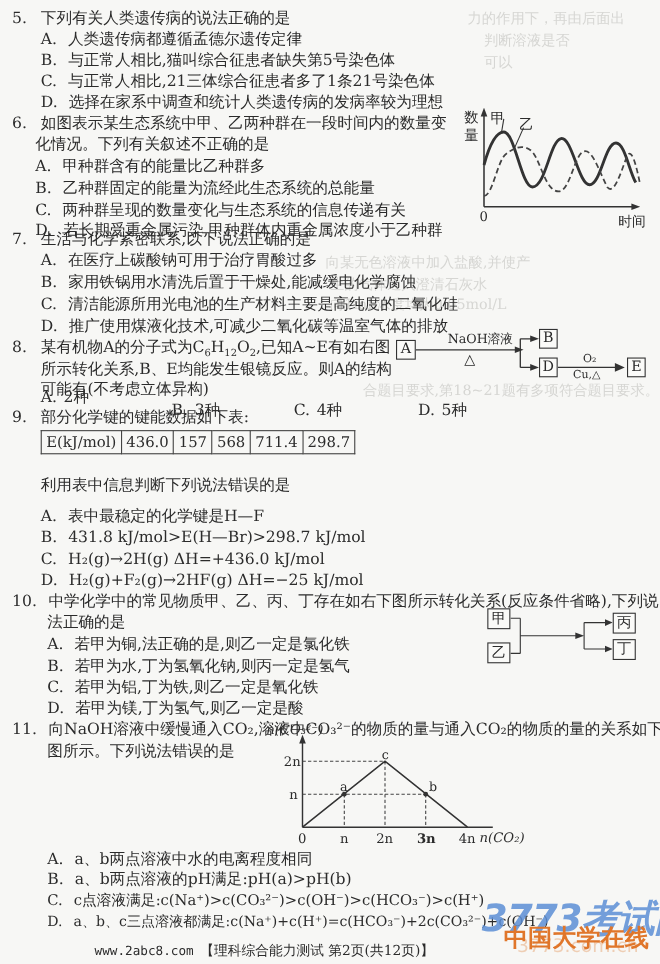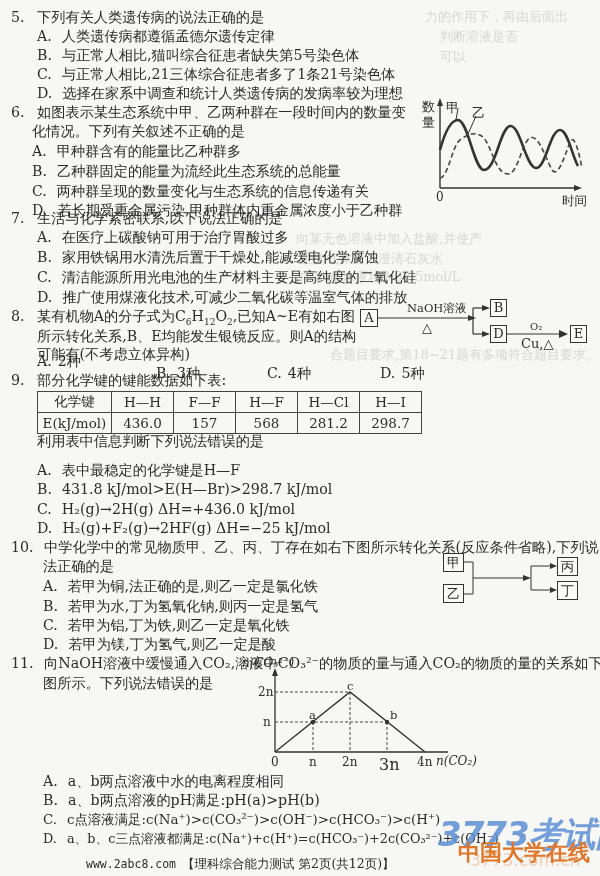--- a/index.html
+++ b/index.html
@@ -116,45 +116,37 @@
     <polygon points="130,38 122,35 122,41" fill="#333"></polygon>
     <line x1="147" y1="38" x2="200" y2="38" stroke="#333" stroke-width="1.2"></line>
     <polygon points="208,38 199,34 199,42" fill="#333"></polygon>
   </svg>
   <span class="box abs" style="left:0;top:13px;width:18px;height:18px;line-height:16px;">A</span>
   <span class="abs" style="left:47px;top:5px;font-size:11.5px;">NaOH溶液</span>
   <span class="abs" style="left:62px;top:24px;font-size:13px;">△</span>
   <span class="box abs" style="left:130px;top:3px;width:17px;height:18px;line-height:16px;">B</span>
   <span class="box abs" style="left:130px;top:29px;width:17px;height:18px;line-height:16px;">D</span>
   <span class="abs" style="left:170px;top:25px;font-size:10px;">O₂</span>
-  <span class="abs" style="left:161px;top:40px;font-size:13px;">Cu,△</span>
+  <span class="abs" style="left:161px;top:40px;font-size:10px;">Cu,△</span>
   <span class="box abs" style="left:210px;top:29px;width:17px;height:18px;line-height:16px;">E</span>
 </div>
 
 <div class="abs q" style="left:11px;top:371px;">
   <span>9.</span>
   <span style="margin-left:8px;">部分化学键的键能数据如下表:</span>
 </div>
 
 <table class="bond">
   <tbody>
-      <tr>
-    <td style="width:74px;">化学键</td>
-    <td style="width:62px;">H—H</td>
-    <td style="width:62px;">F—F</td>
-    <td style="width:62px;">H—F</td>
-    <td style="width:62px;">H—Cl</td>
-    <td style="width:62px;">H—I</td>
-  </tr>
   <tr>
     <td style="font-style:normal;">E(kJ/mol)</td>
     <td>436.0</td>
     <td>157</td>
     <td>568</td>
-    <td>281.2</td>
+    <td>711.4</td>
     <td>298.7</td>
   </tr>
 </tbody>
   </table>
 
 <div class="abs q" style="left:37px;top:432px;">利用表中信息判断下列说法错误的是</div>
 <div class="abs q" style="left:37px;top:461px;"><span>A.</span><span style="margin-left:10px;">表中最稳定的化学键是H—F</span></div>
 <div class="abs q" style="left:37px;top:480px;"><span>B.</span><span style="margin-left:10px;">431.8 kJ/mol&gt;E(H—Br)&gt;298.7 kJ/mol</span></div>
 <div class="abs q" style="left:37px;top:500px;"><span>C.</span><span style="margin-left:10px;">H₂(g)→2H(g)   ΔH=+436.0 kJ/mol</span></div>
 <div class="abs q" style="left:37px;top:519px;"><span>D.</span><span style="margin-left:10px;">H₂(g)+F₂(g)→2HF(g)   ΔH=−25  kJ/mol</span></div>
@@ -209,21 +201,21 @@
     <polyline points="55,90 130,30 205,90" fill="none" stroke="#333" stroke-width="1.4"></polyline>
     <circle cx="93" cy="60" r="2.2" fill="#333"></circle>
     <circle cx="167" cy="60" r="2.2" fill="#333"></circle>
   </svg>
   <span class="abs" style="left:22px;top:-6px;font-size:12px;font-style:italic;text-align:center;">n(CO₃²⁻)</span>
   <span class="abs" style="left:38px;top:23px;font-size:12px;">2n</span>
   <span class="abs" style="left:43px;top:53px;font-size:12px;">n</span>
   <span class="abs" style="left:51px;top:93px;font-size:12px;">0</span>
   <span class="abs" style="left:89px;top:93px;font-size:12px;">n</span>
   <span class="abs" style="left:122px;top:93px;font-size:12px;">2n</span>
-  <span class="abs" style="left:159px;top:93px;font-size:16px;">3n</span>
+  <span class="abs" style="left:159px;top:93px;font-size:12px;font-weight:bold;">3n</span>
   <span class="abs" style="left:197px;top:93px;font-size:12px;">4n</span>
   <span class="abs" style="left:89px;top:46px;font-size:11.5px;">a</span>
   <span class="abs" style="left:170px;top:46px;font-size:11.5px;">b</span>
   <span class="abs" style="left:127px;top:17px;font-size:11.5px;">c</span>
 </div>
 <span class="abs" style="left:436px;top:754px;font-size:12px;font-style:italic;">n(CO₂)</span>
 
 <div class="abs q" style="left:43px;top:772px;"><span>A.</span><span style="margin-left:10px;">a、b两点溶液中水的电离程度相同</span></div>
 <div class="abs q" style="left:43px;top:791px;"><span>B.</span><span style="margin-left:10px;">a、b两点溶液的pH满足:pH(a)&gt;pH(b)</span></div>
 <div class="abs q" style="left:43px;top:810px;font-size:13.4px;"><span>C.</span><span style="margin-left:10px;">c点溶液满足:c(Na⁺)&gt;c(CO₃²⁻)&gt;c(OH⁻)&gt;c(HCO₃⁻)&gt;c(H⁺)</span></div>

